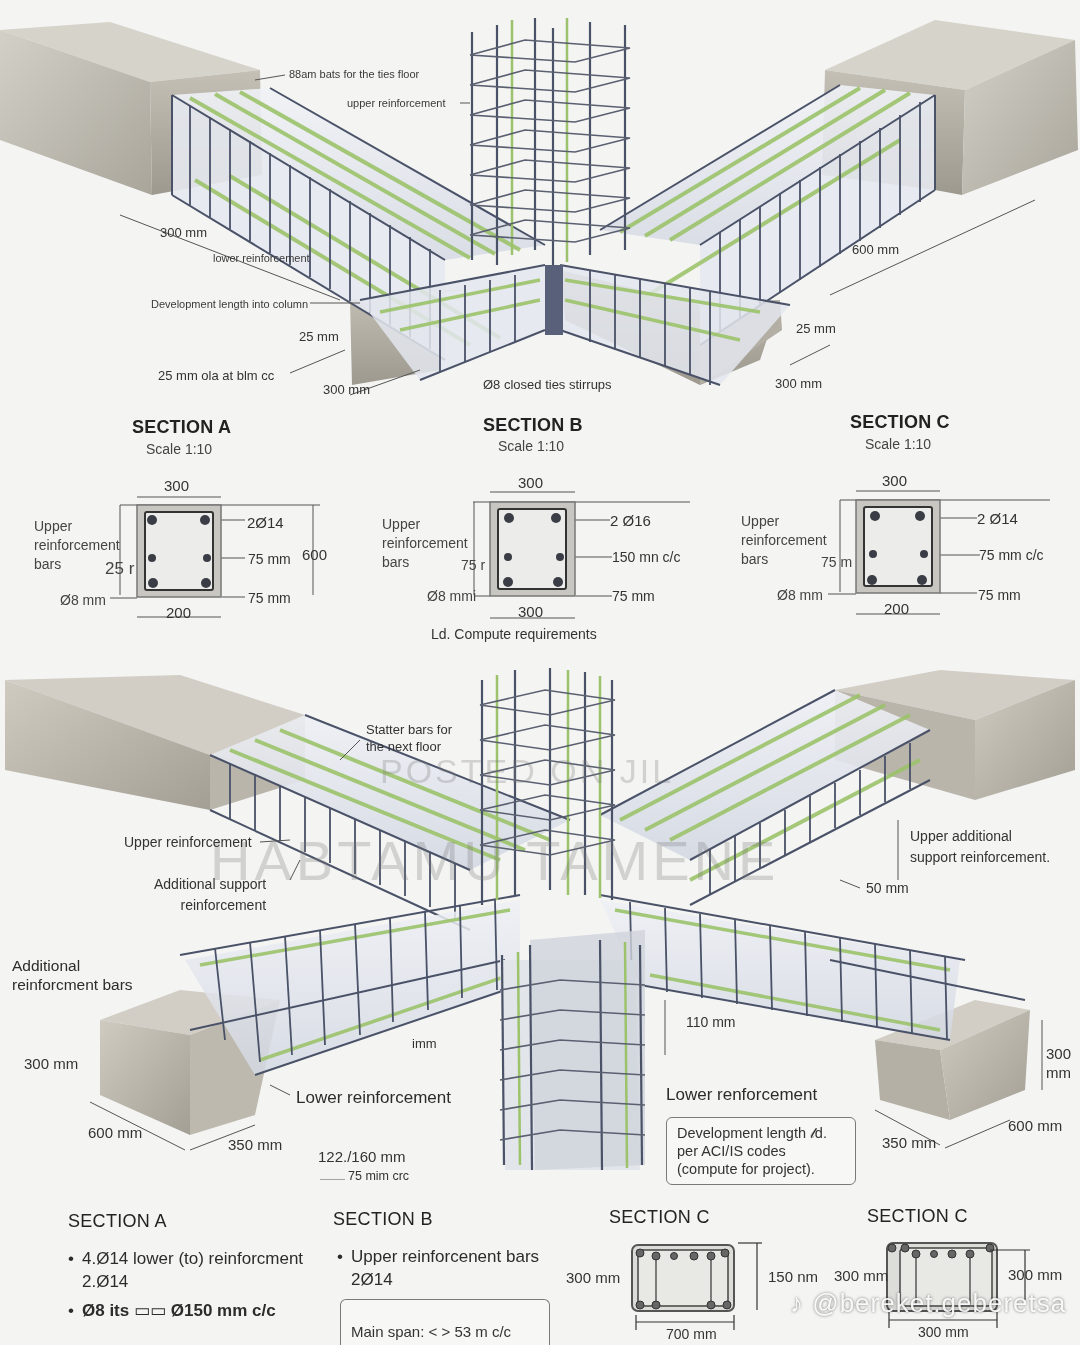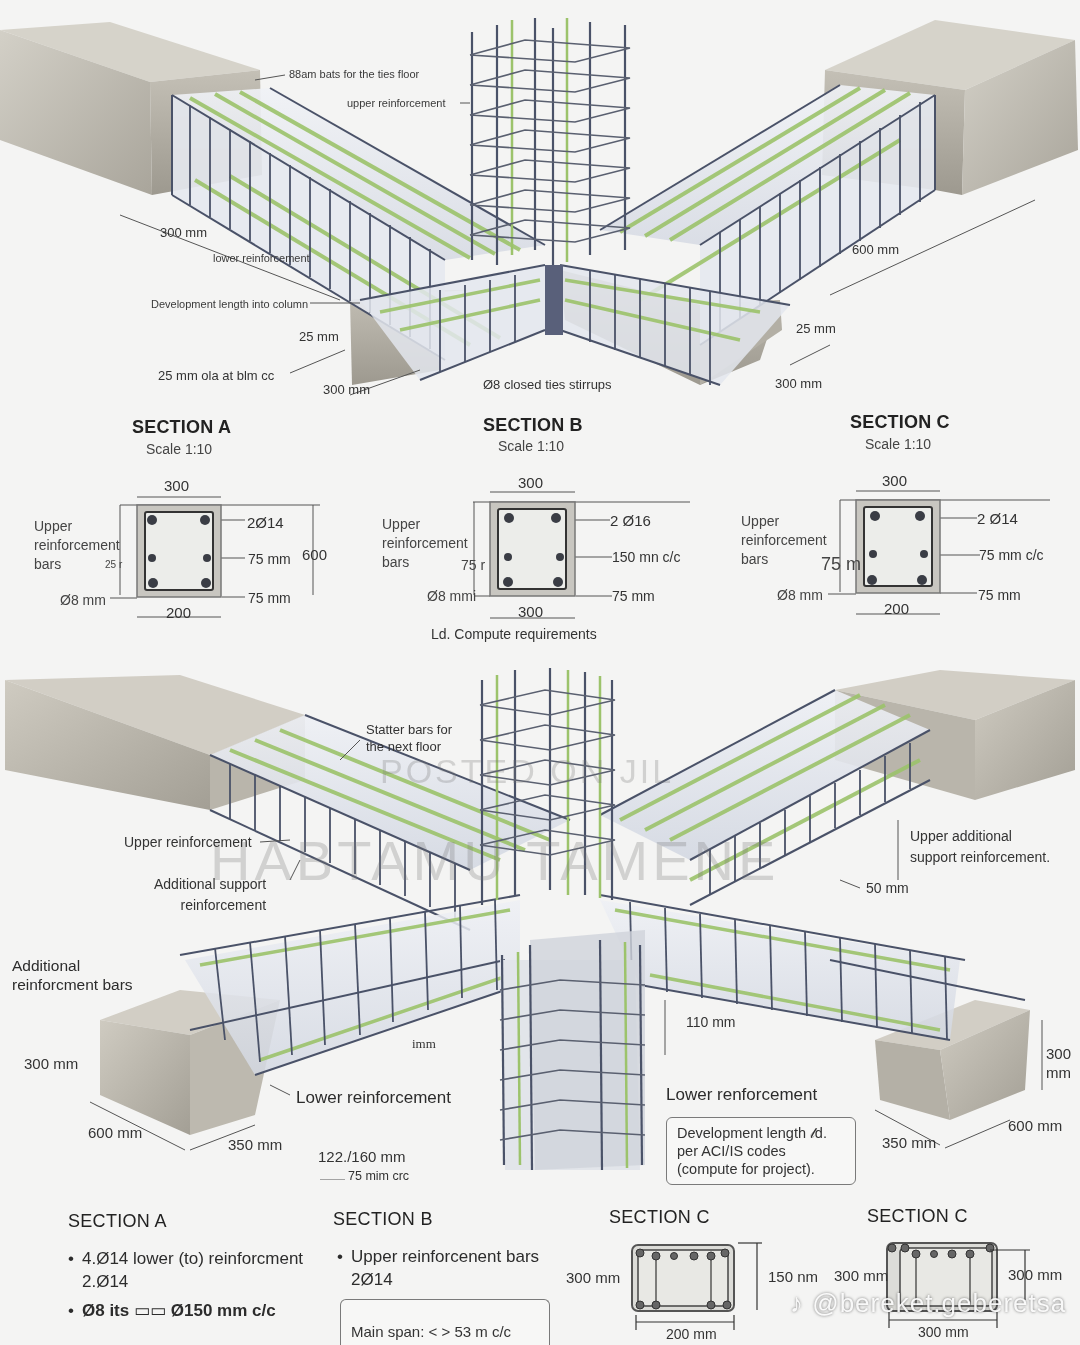--- a/index.html
+++ b/index.html
@@ -227,21 +227,21 @@
         <circle cx="205" cy="520" r="5"></circle>
       <circle cx="152" cy="558" r="4"></circle>
         <circle cx="207" cy="558" r="4"></circle>
       <circle cx="153" cy="583" r="5"></circle>
         <circle cx="206" cy="583" r="5"></circle>
     </g>
   </svg>
   <div class="lbl-md multi" style="left:34px;top:517px;font-size:14px;line-height:19px;color:#444;">Upper
 reinforcement
 bars</div>
-  <div class="lbl-md" style="left:105px;top:559px;font-size:10px;color:#444;">25 r</div>
+  <div class="lbl-md" style="left:105px;top:559px;font-size:17px;color:#444;">25 r</div>
   <div class="lbl-md" style="left:60px;top:592px;font-size:14px;color:#444;">Ø8 mm</div>
   <div class="dim" style="left:247px;top:514px;">2Ø14</div>
   <div class="dim" style="left:248px;top:551px;font-size:14px;">75 mm</div>
   <div class="dim" style="left:302px;top:546px;">600</div>
   <div class="dim" style="left:248px;top:590px;font-size:14px;">75 mm</div>
   <div class="dim" style="left:166px;top:604px;">200</div>
 </div>
 
 <div>
   <div class="sec-title" style="left:483px;top:415px;">SECTION B</div>
@@ -303,21 +303,21 @@
         <circle cx="920" cy="516" r="5"></circle>
       <circle cx="873" cy="554" r="4"></circle>
         <circle cx="924" cy="554" r="4"></circle>
       <circle cx="872" cy="580" r="5"></circle>
         <circle cx="922" cy="580" r="5"></circle>
     </g>
   </svg>
   <div class="lbl-md multi" style="left:741px;top:512px;font-size:14px;line-height:19px;color:#444;">Upper
 reinforcement
 bars</div>
-  <div class="lbl-md" style="left:821px;top:554px;font-size:18px;color:#444;">75 m</div>
+  <div class="lbl-md" style="left:821px;top:554px;font-size:14px;color:#444;">75 m</div>
   <div class="lbl-md" style="left:777px;top:587px;font-size:14px;color:#444;">Ø8 mm</div>
   <div class="dim" style="left:977px;top:510px;">2 Ø14</div>
   <div class="dim" style="left:979px;top:547px;font-size:14px;">75 mm c/c</div>
   <div class="dim" style="left:978px;top:587px;font-size:14px;">75 mm</div>
   <div class="dim" style="left:884px;top:600px;">200</div>
 </div>
 
 <div class="abs" style="left:0;top:640px;width:1080px;height:540px;">
   <svg width="1080" height="540" viewBox="0 640 1080 540">
     <defs>
@@ -509,21 +509,21 @@
 the next floor</div>
 <div class="lbl-md" style="left:124px;top:834px;font-size:14px;">Upper reinforcement</div>
 <div class="lbl-md multi" style="left:154px;top:874px;font-size:14px;line-height:21px;text-align:right;">Additional support
 reinforcement</div>
 <div class="lbl-lg multi" style="left:12px;top:932px;font-size:15.5px;line-height:19px;margin-top:24px;">Additional
 reinforcment bars</div>
 <div class="lbl-md multi" style="left:910px;top:826px;font-size:14px;line-height:21px;">Upper additional
 support reinforcement.</div>
 <div class="lbl-md" style="left:866px;top:880px;font-size:14px;">50 mm</div>
 <div class="lbl-md" style="left:686px;top:1014px;font-size:14px;">110 mm</div>
-<div class="lbl-md" style="left:412px;top:1036px;font-size:13px;font-family:Liberation Serif, serif;">imm</div>
+<div class="lbl-md" style="left:412px;top:1036px;font-size:13px;">imm</div>
 <div class="lbl-md" style="left:24px;top:1055px;font-size:15px;">300 mm</div>
 <div class="lbl-lg" style="left:296px;top:1087px;font-size:17px;">Lower reinforcement</div>
 <div class="lbl-lg" style="left:666px;top:1084px;font-size:17px;">Lower renforcement</div>
 <div class="lbl-md" style="left:88px;top:1124px;font-size:15px;">600 mm</div>
 <div class="lbl-md" style="left:228px;top:1136px;font-size:15px;">350 mm</div>
 <div class="lbl-md multi" style="left:1046px;top:1044px;font-size:15px;line-height:19px;">300
 mm</div>
 <div class="lbl-md" style="left:1008px;top:1117px;font-size:15px;">600 mm</div>
 <div class="lbl-md" style="left:882px;top:1134px;font-size:15px;">350 mm</div>
 <div class="lbl-md" style="left:318px;top:1148px;font-size:15px;">122./160 mm</div>
@@ -575,21 +575,21 @@
         <line x1="711" y1="1260" x2="711" y2="1301"></line>
       <line x1="738" y1="1243" x2="762" y2="1243"></line>
         <line x1="757" y1="1243" x2="757" y2="1310"></line>
       <line x1="636" y1="1322" x2="734" y2="1322"></line>
         <line x1="636" y1="1315" x2="636" y2="1330"></line>
       <line x1="734" y1="1315" x2="734" y2="1330"></line>
     </g>
   </svg>
   <div class="lbl-md" style="left:566px;top:1269px;font-size:15px;">300 mm</div>
   <div class="lbl-md" style="left:768px;top:1268px;font-size:15px;">150 nm</div>
-  <div class="lbl-md" style="left:666px;top:1326px;font-size:14px;">200 mm</div>
+  <div class="lbl-md" style="left:666px;top:1326px;font-size:14px;">700 mm</div>
 </div>
 
 <div>
   <div class="bottom-title" style="left:867px;top:1206px;">SECTION C</div>
   <svg width="1080" height="1345" style="pointer-events:none">
     <rect x="887" y="1243" width="110" height="68" rx="6" fill="#dcdcd8" stroke="#555" stroke-width="2"></rect>
     <rect x="900" y="1248" width="92" height="58" rx="4" fill="#e8e8e4" stroke="#444" stroke-width="1.5"></rect>
     <g fill="#666" stroke="#333" stroke-width="1">
       <circle cx="916" cy="1254" r="4"></circle>
         <circle cx="934" cy="1254" r="3.5"></circle>

